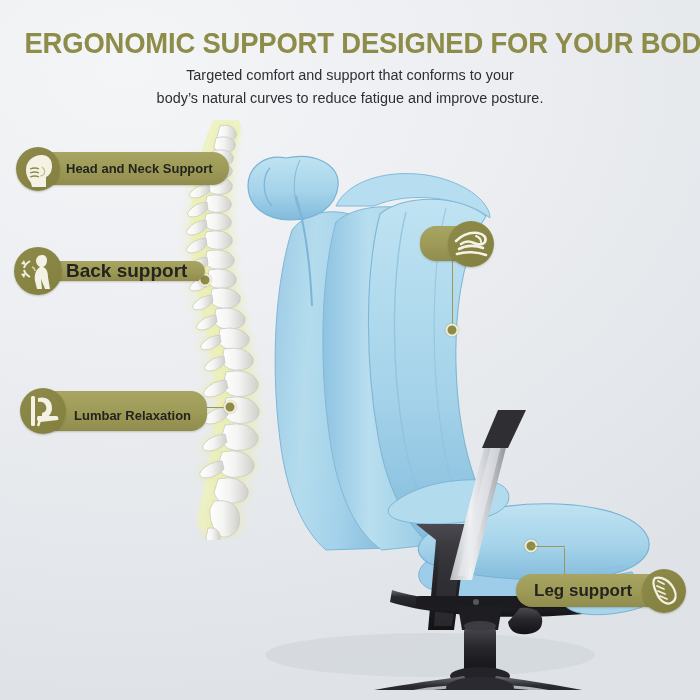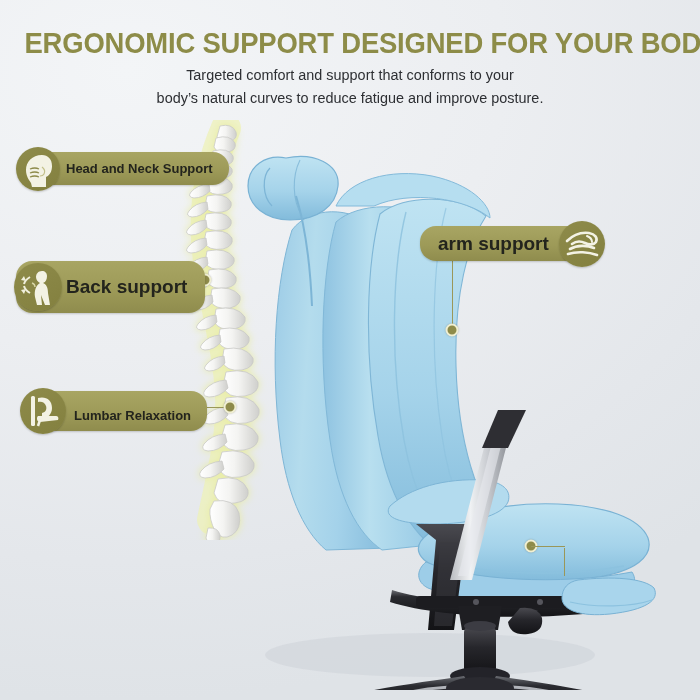--- a/index.html
+++ b/index.html
@@ -312,21 +312,21 @@
           <path d="M14 22 q5 -2 9 0" stroke="#8e8b4a" stroke-width="1.3" fill="none"></path>
           <path d="M14 26 q5 -2 9 0" stroke="#8e8b4a" stroke-width="1.3" fill="none"></path>
           <path d="M14 30 q5 -2 9 0" stroke="#8e8b4a" stroke-width="1.3" fill="none"></path>
           <path d="M26 20 q4 3 2 7 q-1 2 -4 2" stroke="#c3c08a" stroke-width="1.2" fill="none"></path>
         </svg>
       </span>
     </div>
   </div>
 
   <div class="callout" style="left:16px;top:261px;">
-    <div class="pill" style="height:52px;padding:0 18px 0 50px;">
+    <div class="pill" style="height:20px;padding:0 18px 0 50px;">
       <span class="pill-text" style="font-size:19px;">Back support</span>
       <span class="icon-circle" style="left:-2px;width:48px;height:48px;">
         <svg width="48" height="48" viewBox="0 0 48 48">
           <path d="M28 8 C 24 8, 22 11, 22 14 C 22 17, 24 19, 26 20
                    C 22 22, 20 28, 21 34 L 23 42 L 28 42 L 27 32
                    L 31 42 L 36 42 L 34 30 C 34 24, 32 21, 29 20
                    C 32 19, 33 16, 33 13 C 33 10, 31 8, 28 8 Z" fill="#f3f2e4"></path>
           <path d="M16 14 q-5 3 -6 7" stroke="#f0efdc" stroke-width="2" fill="none"></path>
           <path d="M10 13 l-3 4 l5 1 z" fill="#f0efdc"></path>
           <path d="M16 30 q-5 -3 -6 -7" stroke="#f0efdc" stroke-width="2" fill="none"></path>
@@ -347,27 +347,41 @@
                    L 22 25 C 26 24, 27 21, 26 18 C 25 14, 21 13, 18 14 Z" fill="#f3f2e4"></path>
           <path d="M18 28 L 36 28 C 38 28, 39 30, 38 32 L 20 34 C 17 34, 16 30, 18 28 Z" fill="#f3f2e4"></path>
           <path d="M20 32 l-2 6" stroke="#f3f2e4" stroke-width="2.5"></path>
         </svg>
       </span>
     </div>
   </div>
 
   <div class="callout" style="left:420px;top:226px;">
     <div class="pill" style="height:35px;padding:0 52px 0 18px;">
-      <span class="pill-text" style="font-size:19px;">arm support</span>
       <span class="icon-circle" style="right:-4px;width:46px;height:46px;">
         <svg width="46" height="46" viewBox="0 0 46 46">
           <path d="M8 20 C 14 14, 22 11, 30 12 C 36 13, 39 17, 37 21
                    C 35 24, 30 24, 26 22 C 22 20, 17 20, 13 23" fill="none" stroke="#f3f2e4" stroke-width="2.6" stroke-linecap="round"></path>
           <path d="M11 28 C 18 24, 28 24, 35 27" fill="none" stroke="#f3f2e4" stroke-width="2.6" stroke-linecap="round"></path>
           <path d="M9 33 C 18 30, 30 31, 38 34" fill="none" stroke="#f3f2e4" stroke-width="2.6" stroke-linecap="round"></path>
           <path d="M28 15 q5 2 5 6" fill="none" stroke="#f3f2e4" stroke-width="2" stroke-linecap="round"></path>
         </svg>
       </span>
     </div>
   </div>
 
+  <div class="callout" style="left:516px;top:574px;">
+    <div class="pill" style="height:33px;padding:0 50px 0 18px;">
+      <span class="pill-text" style="font-size:17px;">Leg support</span>
+      <span class="icon-circle" style="right:-4px;width:44px;height:44px;">
+        <svg width="44" height="44" viewBox="0 0 44 44">
+          <path d="M13 9 C 20 7, 28 12, 32 20 C 35 26, 34 32, 29 34
+                   C 24 36, 18 32, 15 25 C 12 19, 10 12, 13 9 Z" fill="none" stroke="#f3f2e4" stroke-width="2.2"></path>
+          <path d="M16 12 l6 3" stroke="#f3f2e4" stroke-width="1.8" stroke-linecap="round"></path>
+          <path d="M15 17 l7 3" stroke="#f3f2e4" stroke-width="1.8" stroke-linecap="round"></path>
+          <path d="M16 22 l7 3" stroke="#f3f2e4" stroke-width="1.8" stroke-linecap="round"></path>
+          <path d="M18 27 l7 3" stroke="#f3f2e4" stroke-width="1.8" stroke-linecap="round"></path>
+        </svg>
+      </span>
+    </div>
+  </div>
 
 </div>
 
 </body></html>

